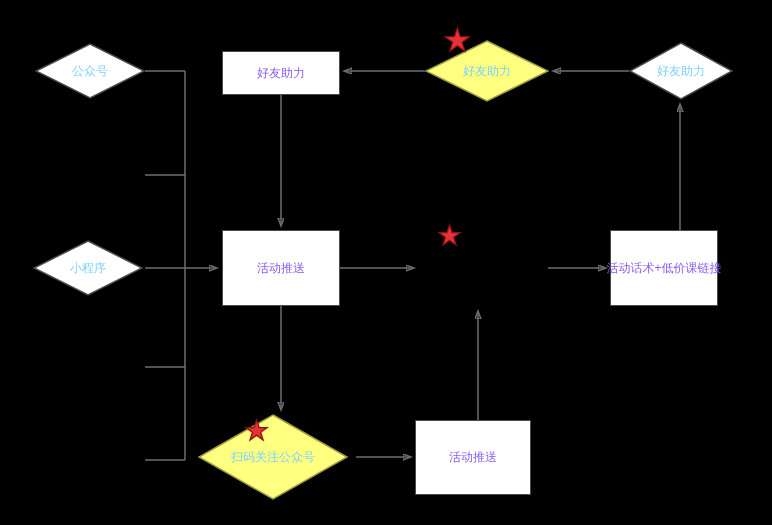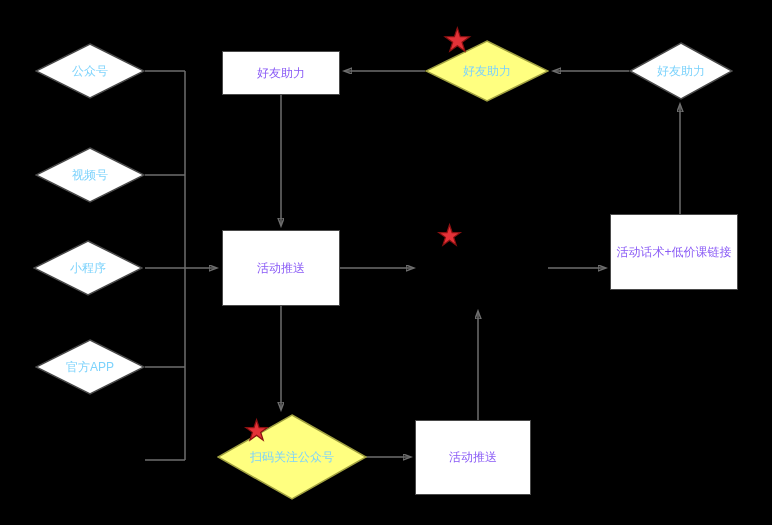--- a/index.html
+++ b/index.html
@@ -65,37 +65,25 @@
     <path d="M356 457 H410" marker-end="url(#arr)"></path>
     <path d="M478 420 V312" marker-end="url(#arr)"></path>
   </svg>
 
   <div class="node diamond white" style="left:35px;top:43px;width:110px;height:56px">
     <svg viewBox="0 0 110 56" preserveAspectRatio="none">
         <polygon points="55,1 109,28 55,55 1,28"></polygon>
       </svg>
     <span class="lbl">公众号</span>
   </div>
-  <div class="node diamond white" style="left:35px;top:147px;width:110px;height:56px">
-    <svg viewBox="0 0 110 56" preserveAspectRatio="none">
-        <polygon points="55,1 109,28 55,55 1,28"></polygon>
-      </svg>
-    <span class="lbl">视频号</span>
-  </div>
   <div class="node diamond white" style="left:33px;top:240px;width:110px;height:56px">
     <svg viewBox="0 0 110 56" preserveAspectRatio="none">
         <polygon points="55,1 109,28 55,55 1,28"></polygon>
       </svg>
     <span class="lbl">小程序</span>
-  </div>
-  <div class="node diamond white" style="left:35px;top:339px;width:110px;height:56px">
-    <svg viewBox="0 0 110 56" preserveAspectRatio="none">
-        <polygon points="55,1 109,28 55,55 1,28"></polygon>
-      </svg>
-    <span class="lbl">官方APP</span>
   </div>
 
   <div class="node rect" style="left:222px;top:51px;width:118px;height:44px">好友助力</div>
 
   <div class="node diamond yellow" style="left:425px;top:40px;width:124px;height:62px">
     <svg viewBox="0 0 124 62" preserveAspectRatio="none">
         <polygon points="62,1 123,31 62,61 1,31"></polygon>
       </svg>
     <span class="lbl">好友助力</span>
   </div>
@@ -105,23 +93,23 @@
     <svg viewBox="0 0 104 58" preserveAspectRatio="none">
         <polygon points="52,1 103,29 52,57 1,29"></polygon>
       </svg>
     <span class="lbl">好友助力</span>
   </div>
 
   <div class="node rect" style="left:222px;top:230px;width:118px;height:76px">活动推送</div>
 
   <span class="star" style="left:437px;top:222px;font-size:28px">★</span>
 
-  <div class="node rect" style="left:610px;top:214px;width:128px;height:76px">活动话术+低价课链接</div>
+  <div class="node rect" style="left:610px;top:230px;width:108px;height:76px">活动话术+低价课链接</div>
 
-  <div class="node diamond yellow" style="left:217px;top:414px;width:150px;height:86px">
+  <div class="node diamond yellow" style="left:198px;top:414px;width:150px;height:86px">
     <svg viewBox="0 0 150 86" preserveAspectRatio="none">
         <polygon points="75,1 149,43 75,85 1,43"></polygon>
       </svg>
     <span class="lbl">扫码关注公众号</span>
   </div>
   <span class="star" style="left:244px;top:417px;font-size:28px">★</span>
 
   <div class="node rect" style="left:415px;top:420px;width:116px;height:75px">活动推送</div>
 
 </div>

